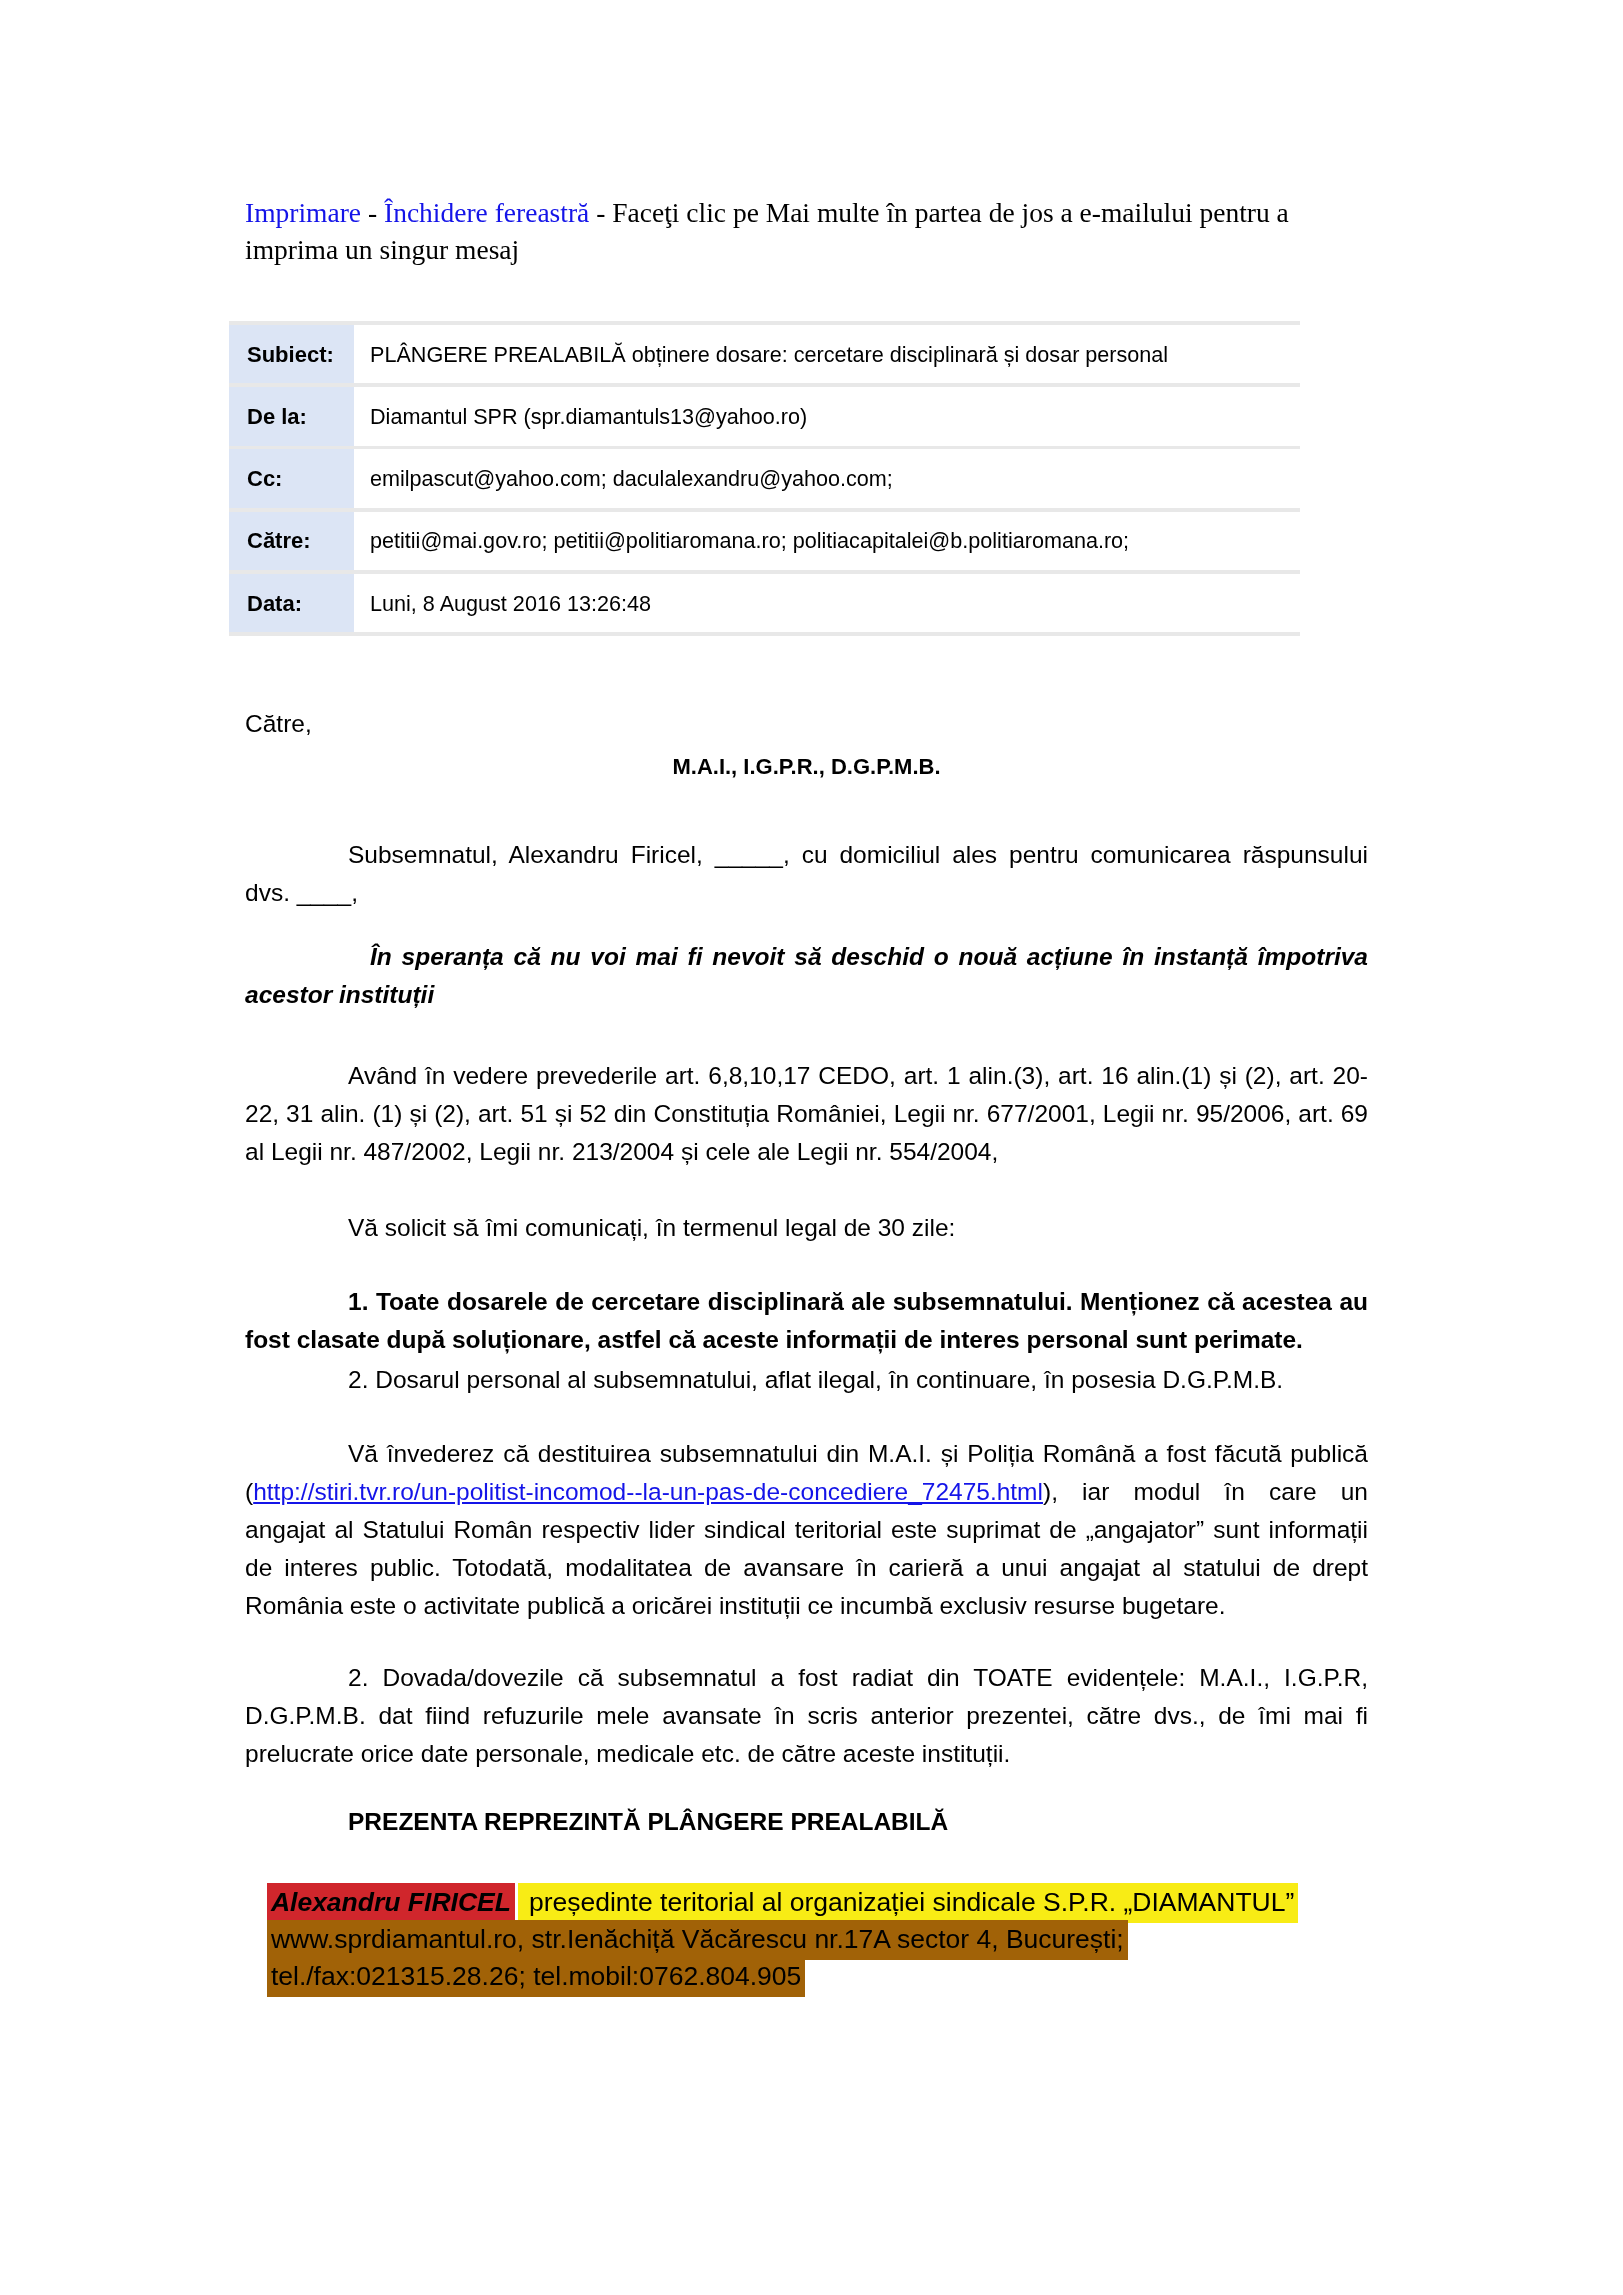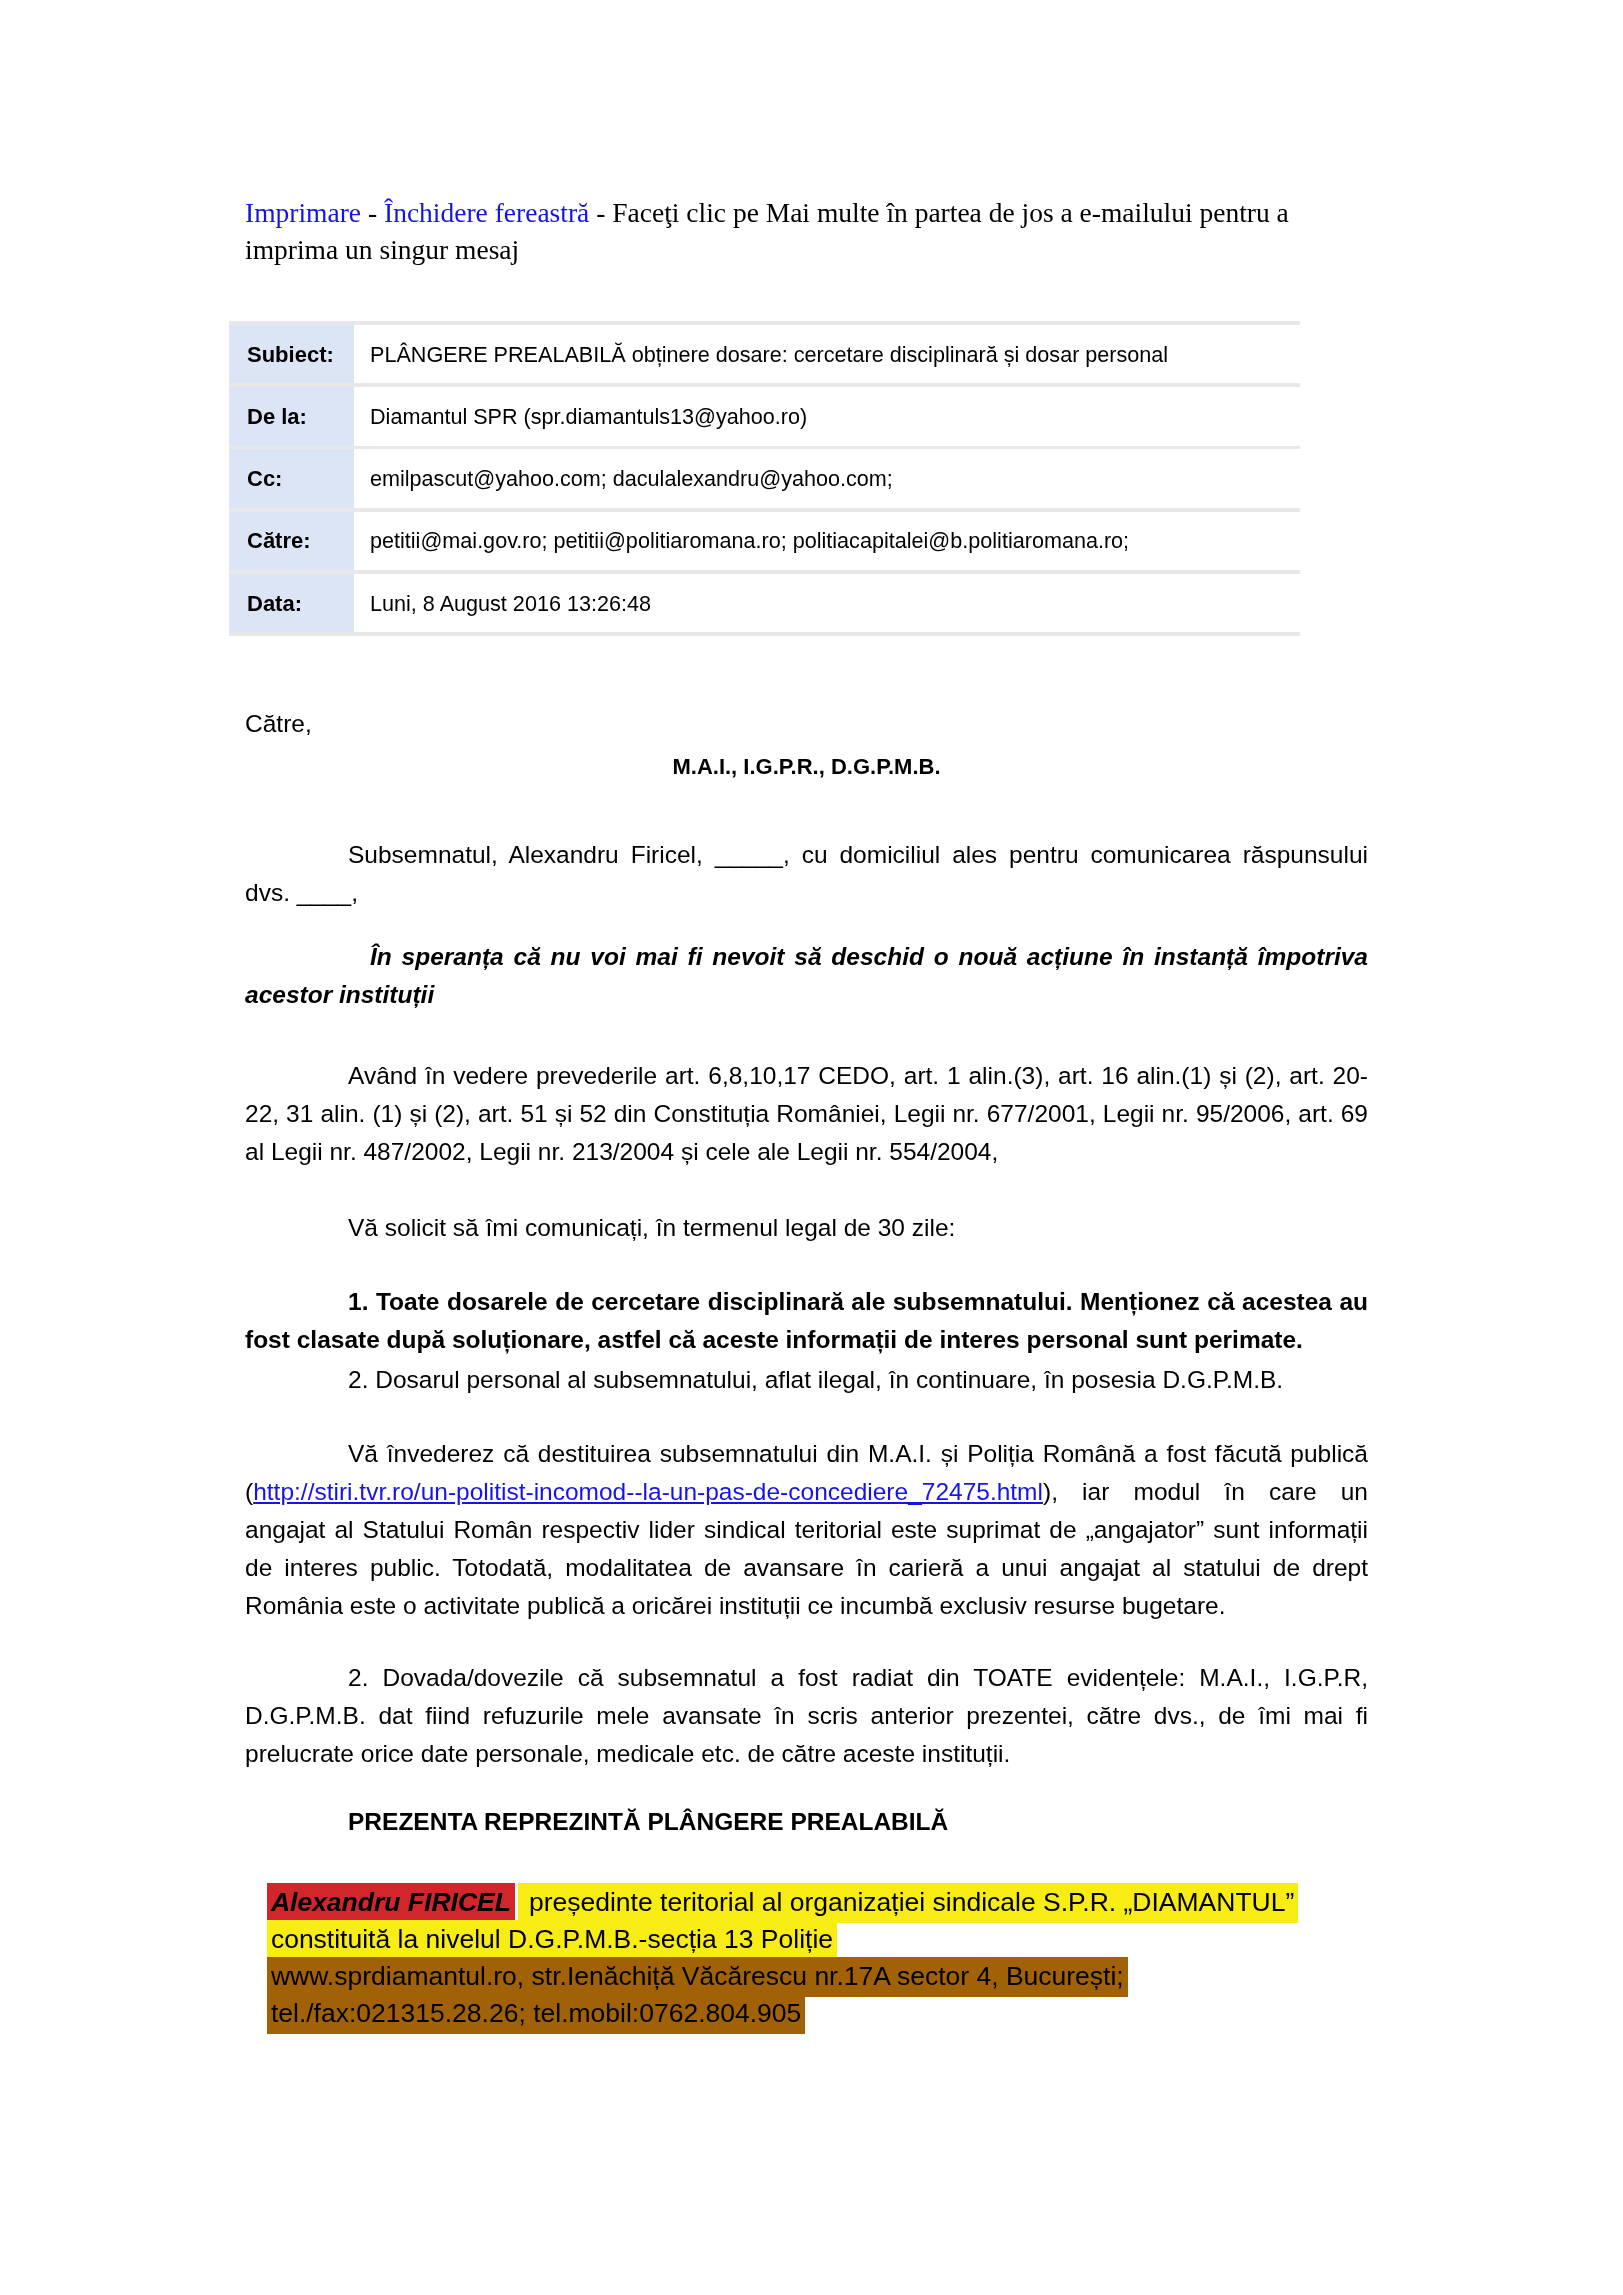--- a/index.html
+++ b/index.html
@@ -174,19 +174,18 @@
 
     <div class="para p-public"><span>Vă învederez că destituirea subsemnatului din M.A.I. și Poliția Română a fost făcută publică (</span><span class="body-link">http://stiri.tvr.ro/un-politist-incomod--la-un-pas-de-concediere_72475.html</span><span>), iar modul în care un angajat al Statului Român respectiv lider sindical teritorial este suprimat de „angajator” sunt informații de interes public. Totodată, modalitatea de avansare în carieră a unui angajat al statului de drept România este o activitate publică a oricărei instituții ce incumbă exclusiv resurse bugetare.</span></div>
 
     <div class="para p-item3">2. Dovada/dovezile că subsemnatul a fost radiat din TOATE evidențele: M.A.I., I.G.P.R, D.G.P.M.B. dat fiind refuzurile mele avansate în scris anterior prezentei, către dvs., de îmi mai fi prelucrate orice date personale, medicale etc. de către aceste instituții.</div>
 
     <div class="para p-closing">PREZENTA REPREZINTĂ PLÂNGERE PREALABILĂ</div>
   </div>
 
   <div class="signature">
     <div class="sig-line"><span class="hl hl-red">Alexandru FIRICEL</span><span class="hl hl-yellow"> președinte teritorial al organizației sindicale S.P.R. „DIAMANTUL”</span></div>
-    <div class="sig-line"><span class="hl hl-yellow">constituită la nivelul D.G.P.M.B.-secția 13 Poliție</span></div>
     <div class="sig-line"><span class="hl hl-blue">www.sprdiamantul.ro, str.Ienăchiță Văcărescu nr.17A sector 4, București;</span></div>
     <div class="sig-line"><span class="hl hl-blue">tel./fax:021315.28.26; tel.mobil:0762.804.905</span></div>
   </div>
 
 </div>
 
 
 </body></html>

